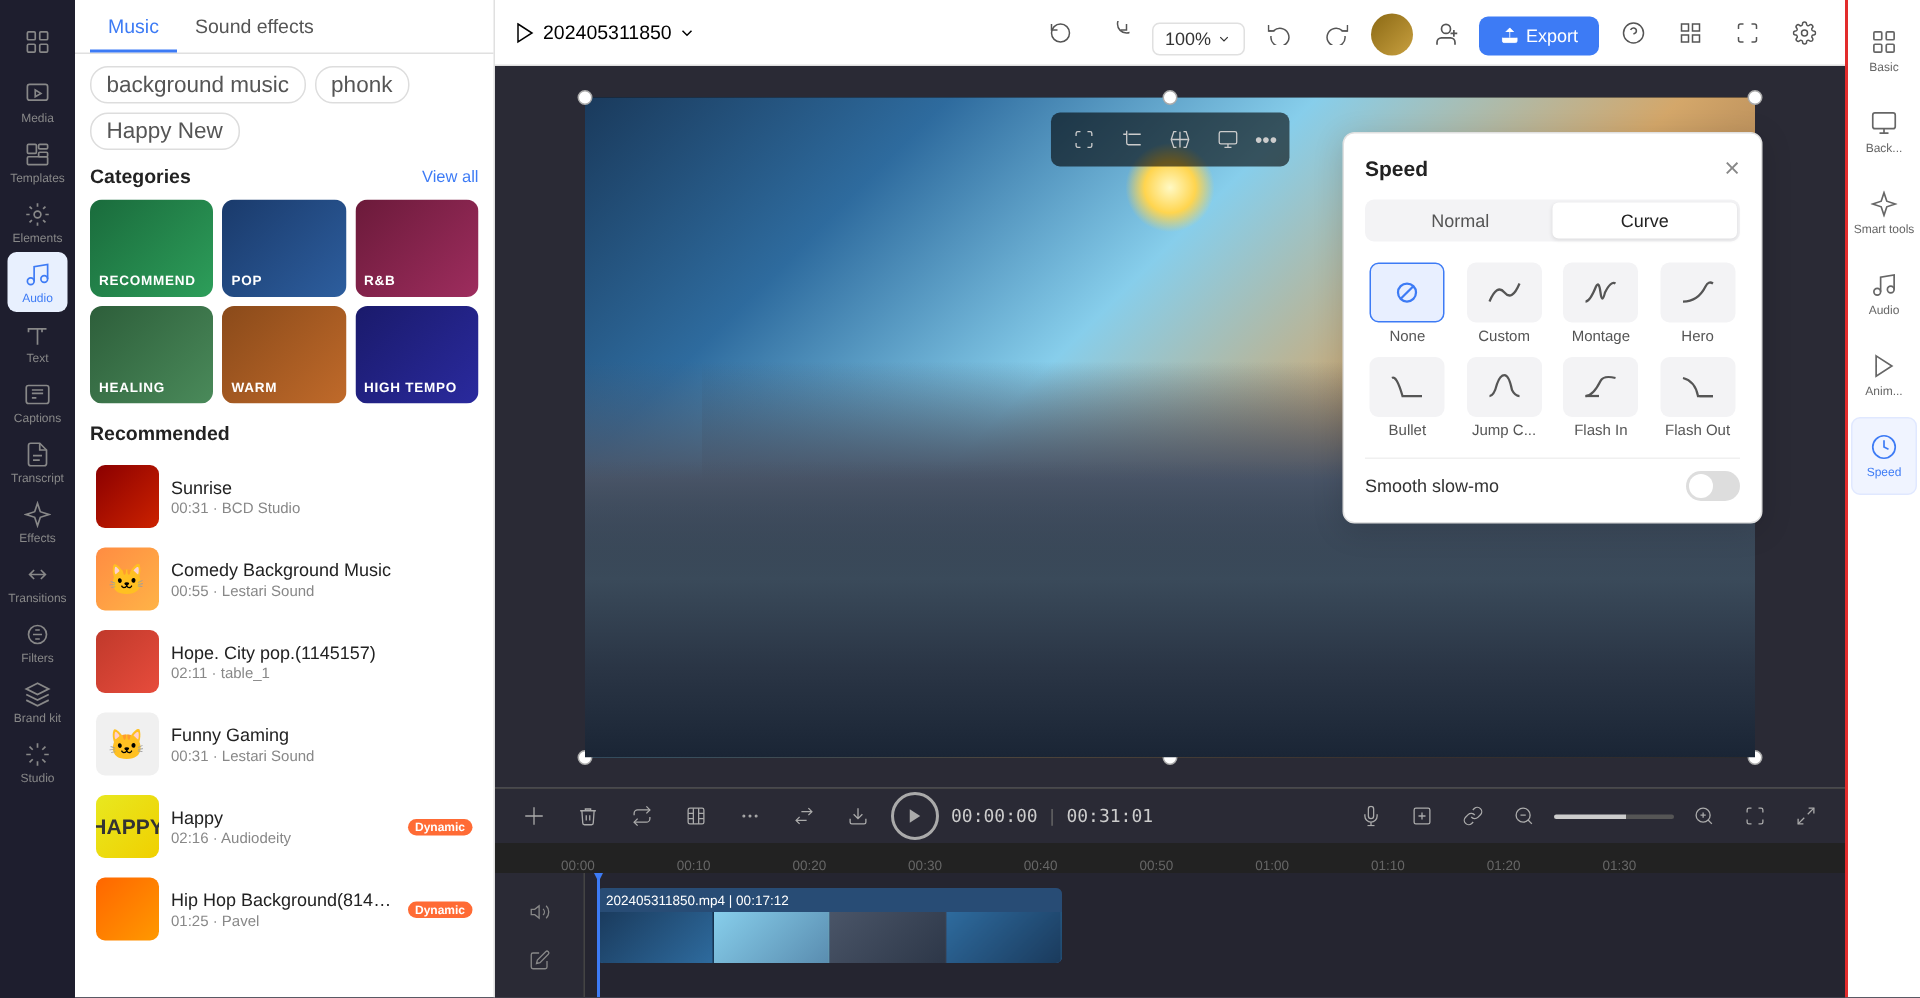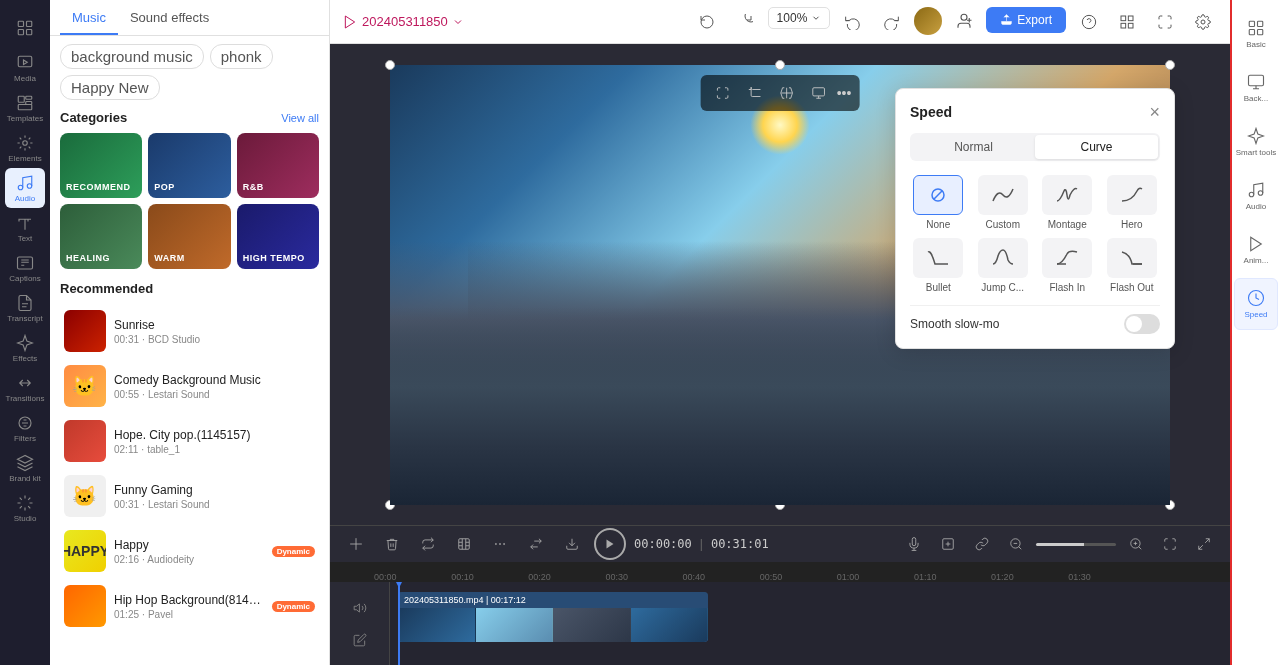--- a/index.html
+++ b/index.html
@@ -195,27 +195,27 @@
       padding: 0 12px;
       border-bottom: 1px solid #e0e0e0;
       gap: 8px;
     }
     .project-name {
       display: flex;
       align-items: center;
       gap: 4px;
       font-size: 13px;
       font-weight: 500;
-      color: #be185d;
+      color: #000000;
       cursor: pointer;
     }
     .top-bar-spacer { flex: 1; }
     .top-bar-controls {
       display: flex;
-      align-items: flex-start;
+      align-items: flex-end;
       gap: 8px;
     }
     .top-bar-btn {
       width: 30px; height: 30px;
       border: none; background: transparent;
       cursor: pointer; color: #555;
       display: flex; align-items: center; justify-content: center;
       border-radius: 5px;
     }
     .zoom-ctrl {

